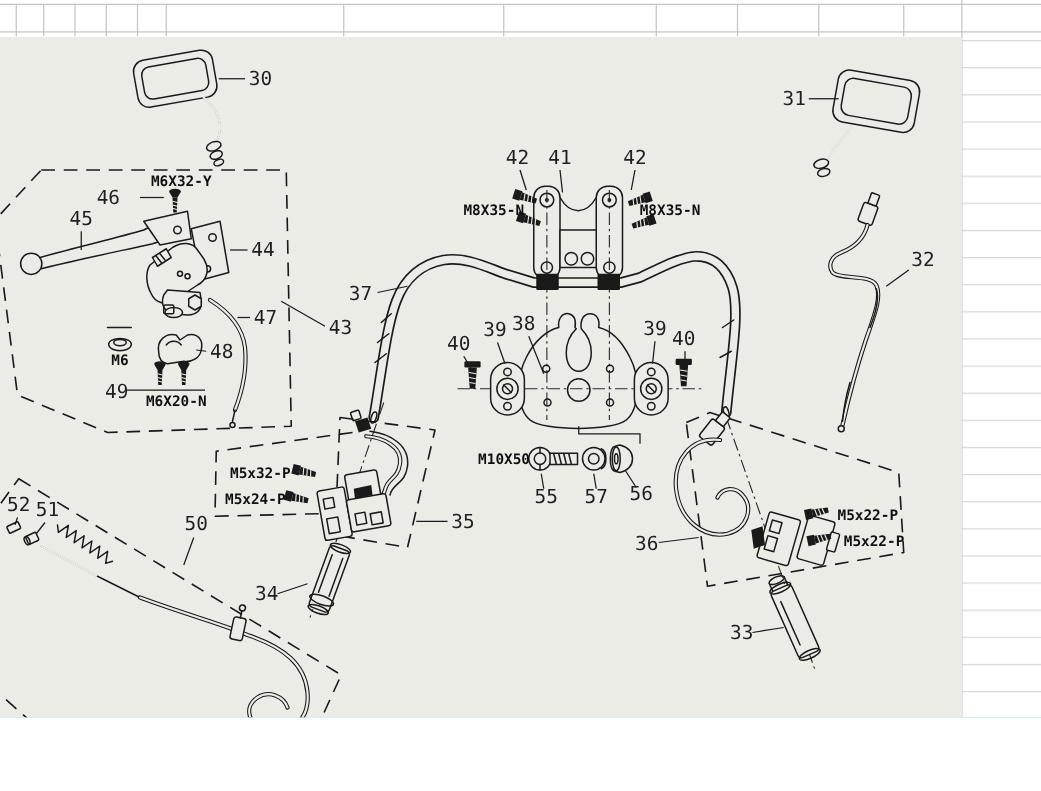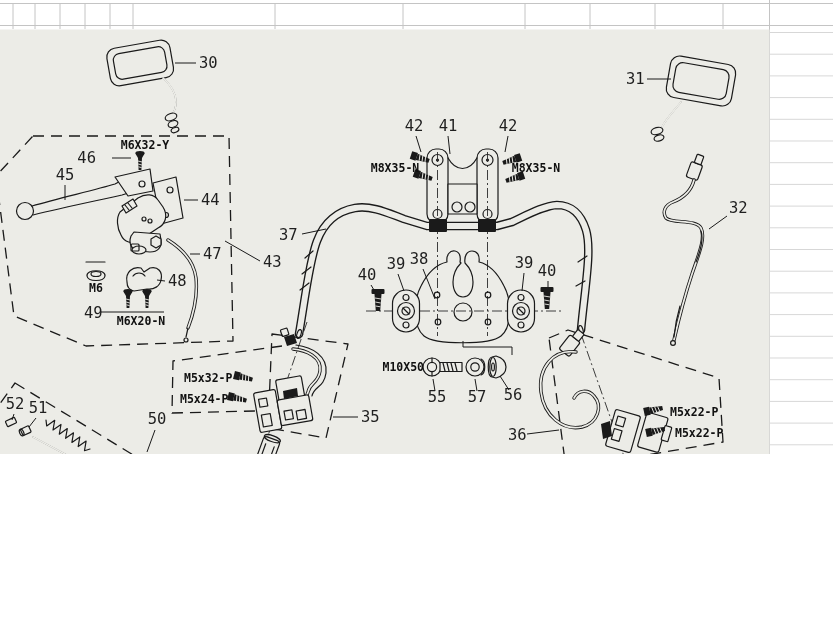--- a/index.html
+++ b/index.html
@@ -1,16 +1,16 @@
 <!DOCTYPE html>
 <html><head>
 <meta charset="utf-8">
 <style>
   html,body{margin:0;padding:0;background:#fff;}
-  .screen{position:relative;width:833px;height:454px;background:#0ea5e9;overflow:hidden;
+  .screen{position:relative;width:833px;height:574px;background:#0ea5e9;overflow:hidden;
           font-family:"DejaVu Sans Mono",monospace;text-align:right;}
   svg{position:absolute;left:0;top:0;}
   .ln{stroke:#1a1a1a;stroke-width:1.2;fill:none;stroke-linejoin:round;stroke-linecap:round;}
   .lnf{stroke:#1a1a1a;stroke-width:1.2;fill:#ECECE7;stroke-linejoin:round;}
   .solid{fill:#1a1a1a;stroke:none;}
   .dash{stroke:#1a1a1a;stroke-width:1.3;fill:none;stroke-dasharray:11 7;stroke-linejoin:round;}
   .cl{stroke:#2a2a2a;stroke-width:0.9;fill:none;stroke-dasharray:10 3 2 3;}
   .lead{stroke:#1a1a1a;stroke-width:1;fill:none;}
   .tube{stroke:#1a1a1a;stroke-width:8.6;fill:none;stroke-linecap:round;stroke-linejoin:round;}
   .tubei{stroke:#ECECE7;stroke-width:5.9;fill:none;stroke-linecap:round;stroke-linejoin:round;}

